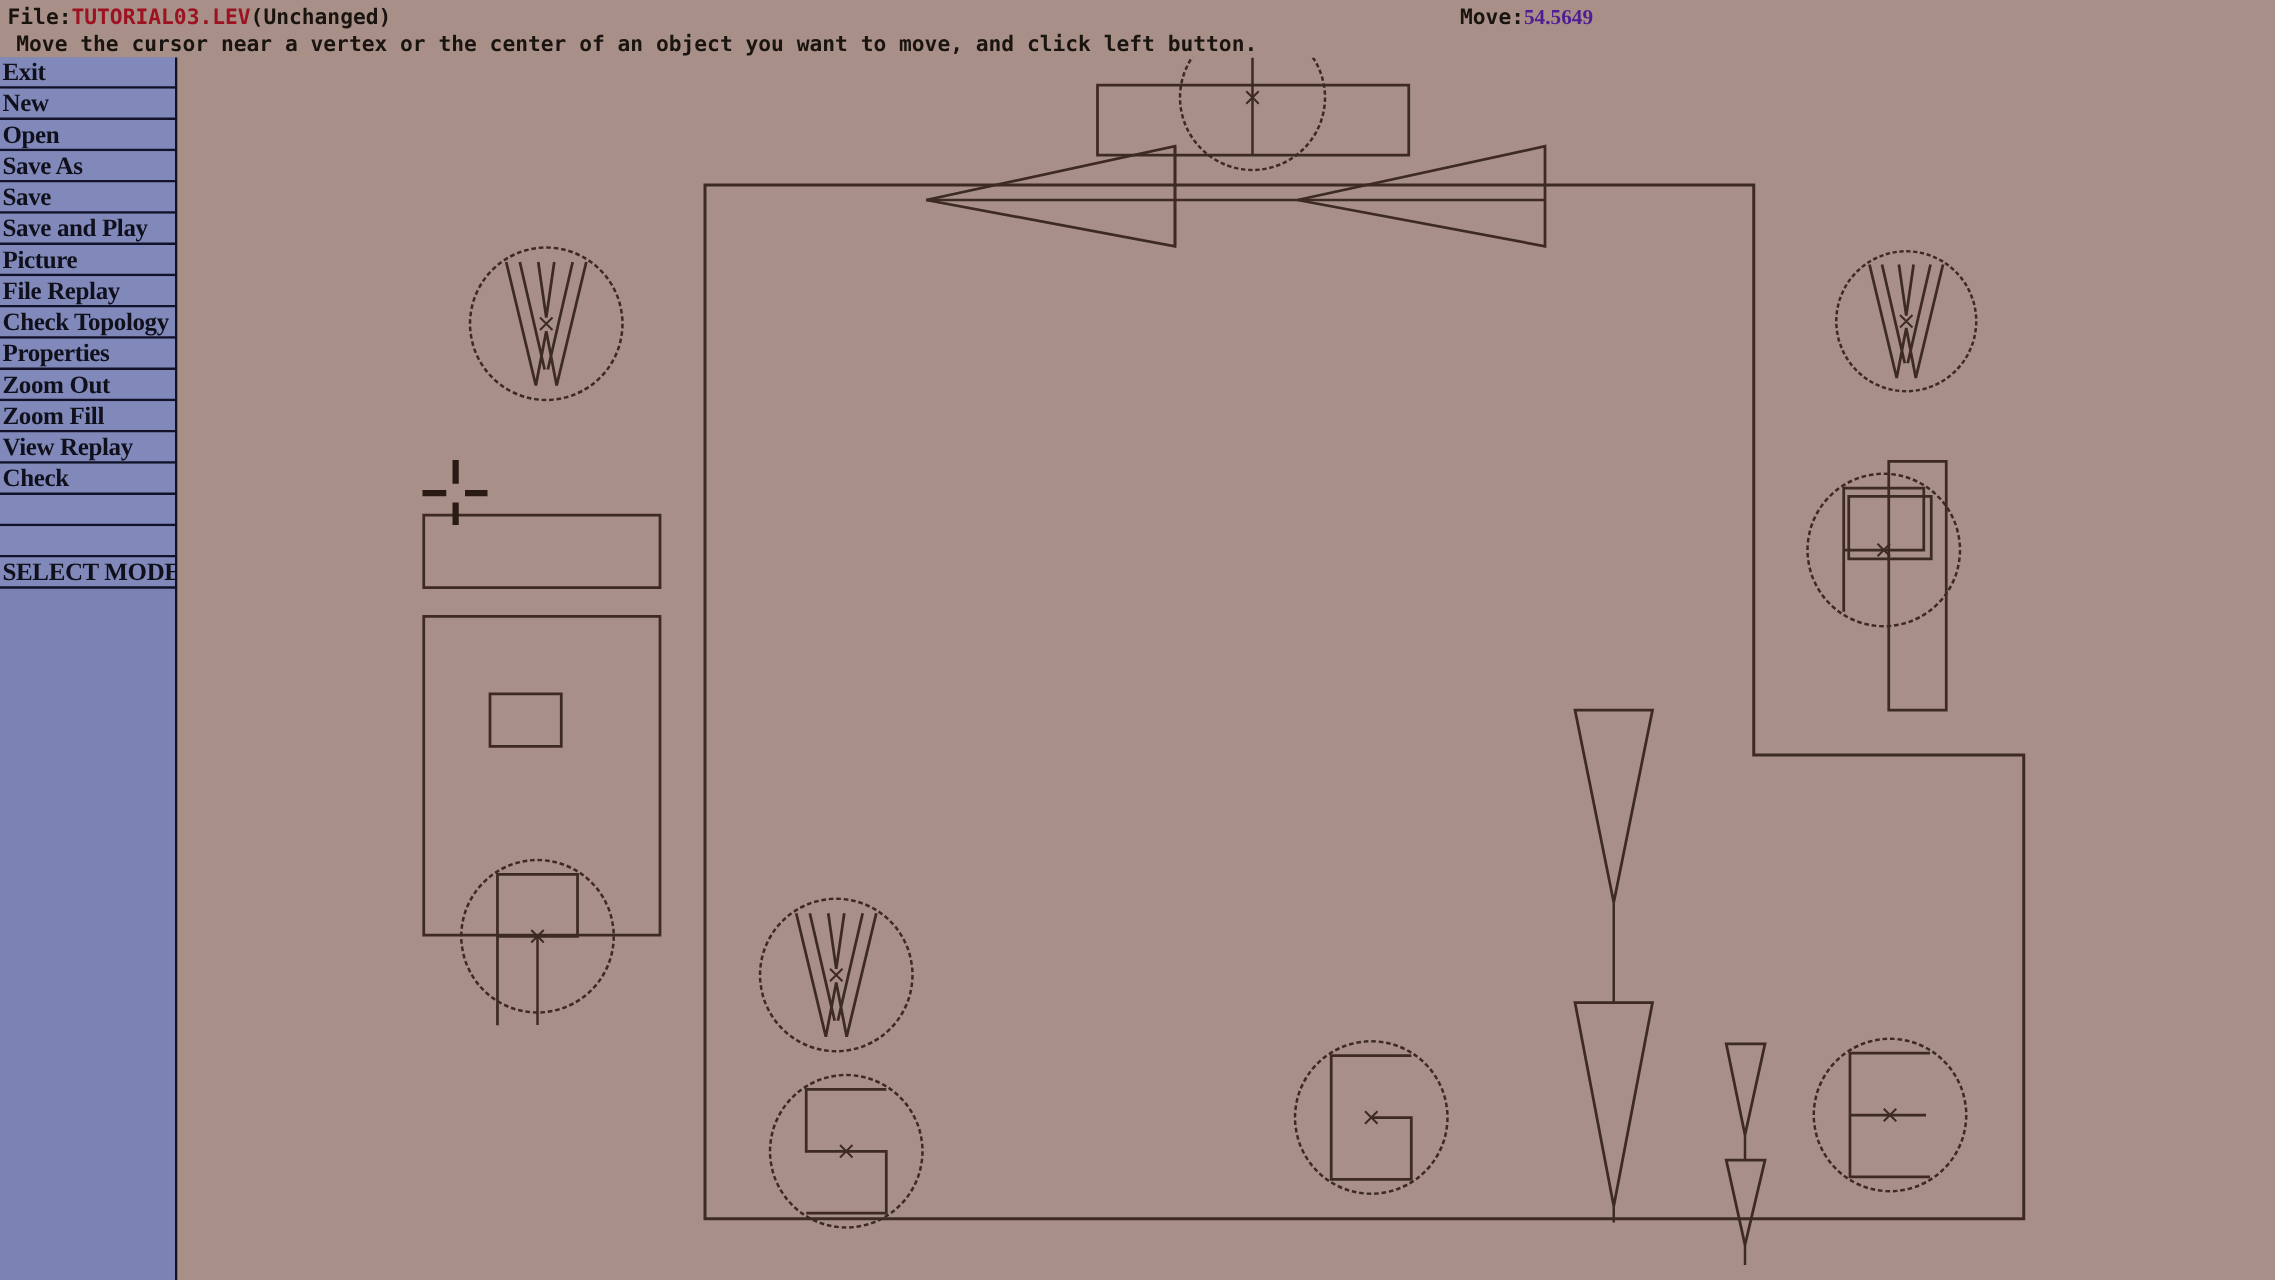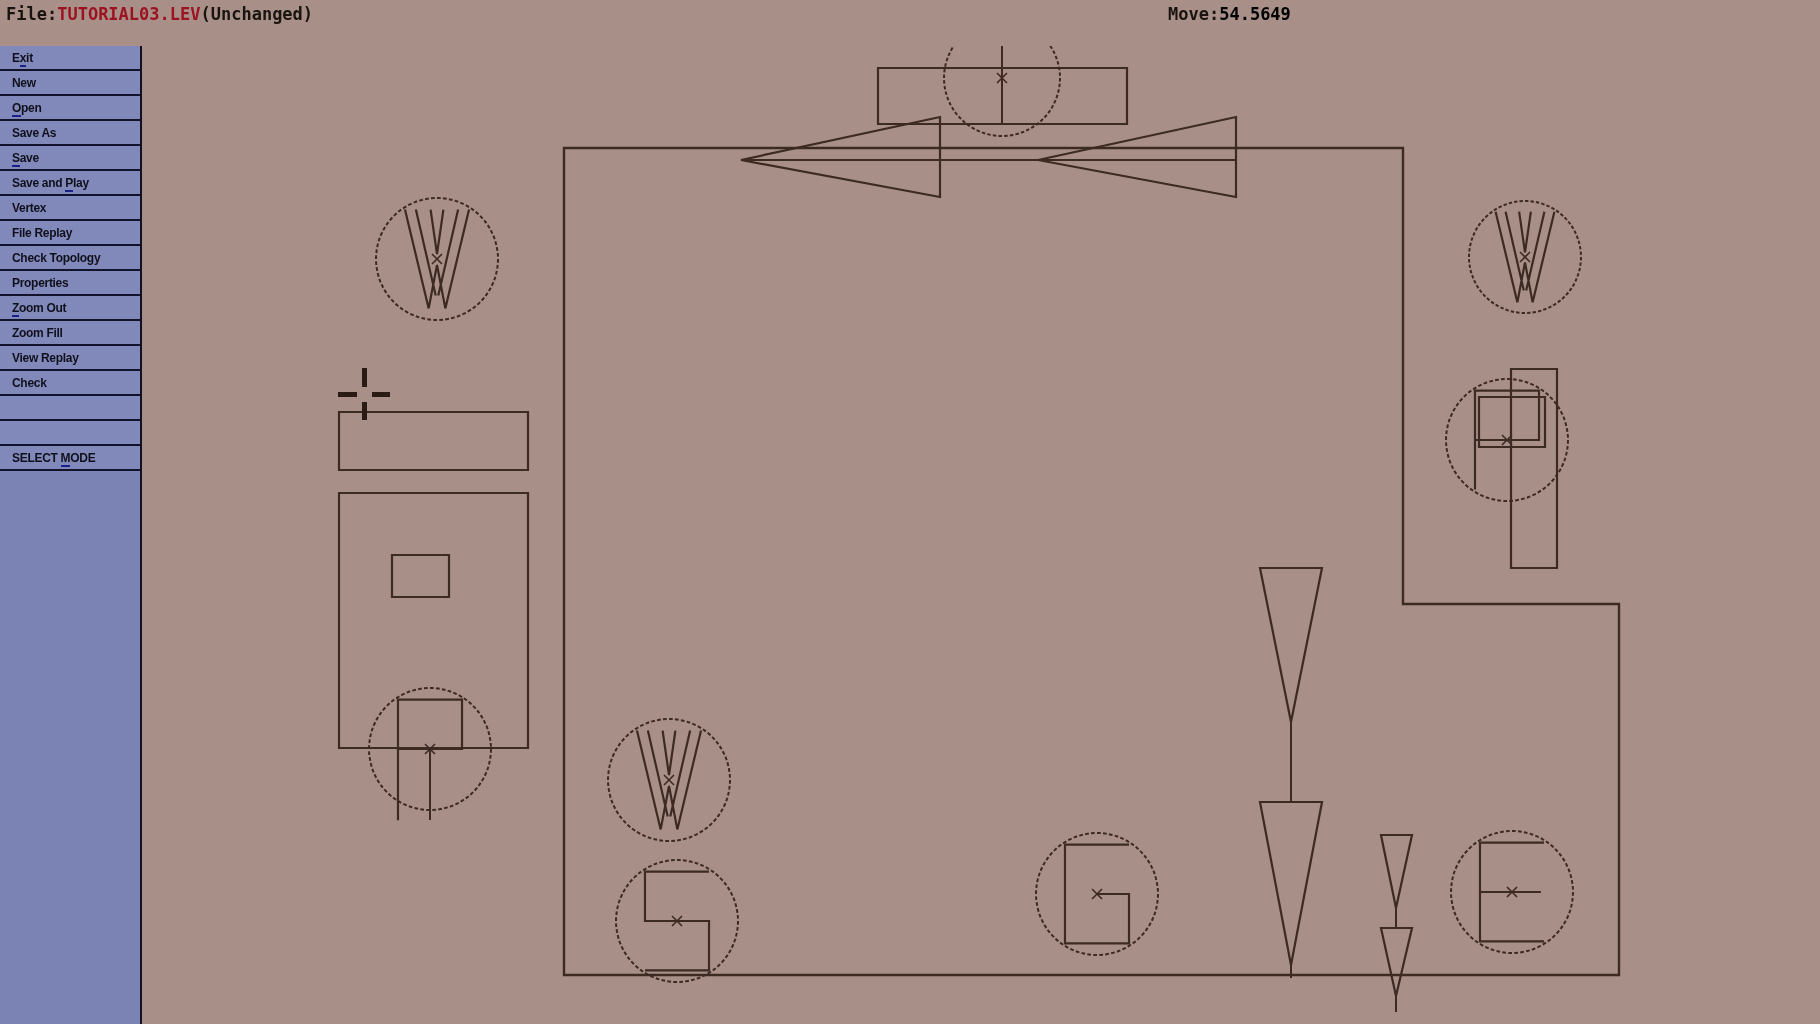--- a/index.html
+++ b/index.html
@@ -43,45 +43,45 @@
     position: absolute;
     left: 1168px;
     top: 3px;
     height: 22px;
     line-height: 22px;
     font-size: 17px;
     font-weight: bold;
     color: #1a1410;
     white-space: pre;
   }
-  .zoomval { color: #000000; }
+  .zoomval { color: #4c1d95; font-family: Liberation Serif, serif; }
 
   
   #sidebar {
     position: absolute;
     left: 0;
     top: 46px;
     width: 142px;
     height: 978px;
     background: #7b82b4;
     border-right: 2px solid #111122;
     box-sizing: border-box;
   }
   .menu-item {
     position: relative;
     height: 25px;
     line-height: 25px;
     box-sizing: border-box;
     border-bottom: 2px solid #12132a;
     background: #8189ba;
     color: #10101c;
-    font-size: 12px;
+    font-size: 20px;
     font-weight: bold;
-    font-family: Liberation Sans, sans-serif;
-    padding-left: 12px;
+    font-family: Liberation Serif, serif;
+    padding-left: 2px;
     white-space: nowrap;
     overflow: hidden;
     letter-spacing: -0.3px;
   }
   .menu-item.selected {
     background: #2d3270;
     color: #101020;
   }
   .menu-item.spacer {
     background: #8189ba;
@@ -138,32 +138,33 @@
 </head>
 <body>
 
 <div id="app">
 
   <div id="topbar">
     <div class="statusline" id="line-file"><span class="pad-l">File:</span><span class="fname">TUTORIAL03.LEV</span><span>(Unchanged)</span></div>
 
     <div class="zoomlabel"><span>Move:</span><span class="zoomval">54.5649</span></div>
 
+    <div class="statusline" id="line-hint"><span class="pad-l2">Move the cursor near a vertex or the center of an object you want to move, and click left button.</span></div>
   </div>
 
   <div id="sidebar">
     <div id="sidebar-fill"></div>
     <div id="menu-file-group">
         <div class="menu-item">E<u>x</u>it</div>
         <div class="menu-item">New</div>
         <div class="menu-item"><u>O</u>pen</div>
         <div class="menu-item">Save As</div>
         <div class="menu-item"><u>S</u>ave</div>
         <div class="menu-item">Save and <u>P</u>lay</div>
-        <div class="menu-item">Vertex</div>
+        <div class="menu-item">Picture</div>
         <div class="menu-item">File Replay</div>
         <div class="menu-item">Check Topology</div>
         <div class="menu-item">Properties</div>
         <div class="menu-item"><u>Z</u>oom Out</div>
         <div class="menu-item">Zoom Fill</div>
         <div class="menu-item">View Replay</div>
         <div class="menu-item">Check</div>
       </div>
     <div class="menu-item spacer"></div>
     <div class="menu-item spacer"></div>

